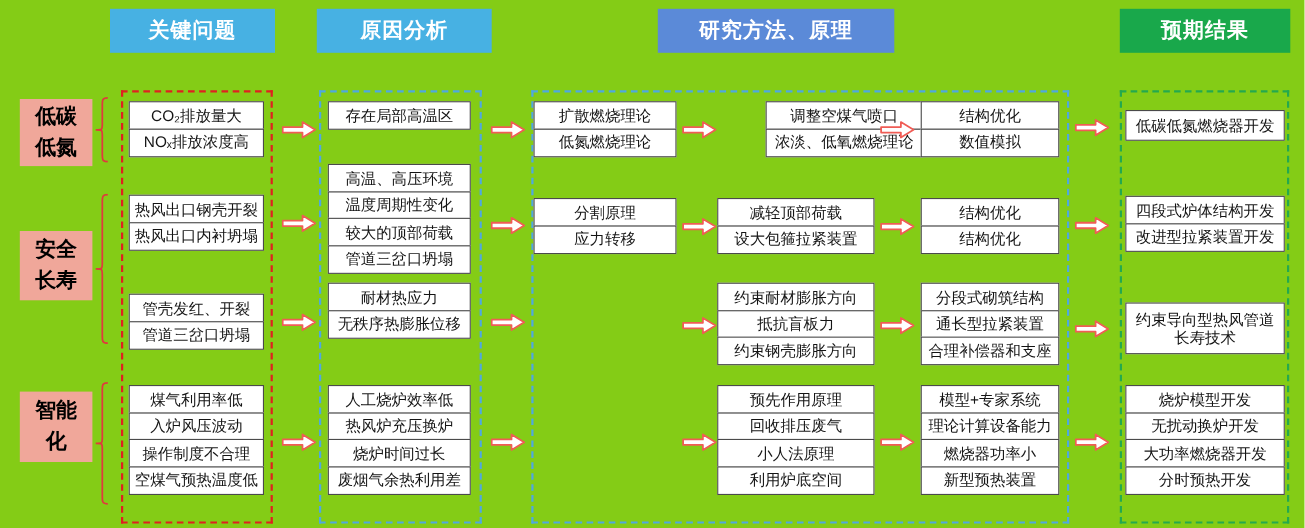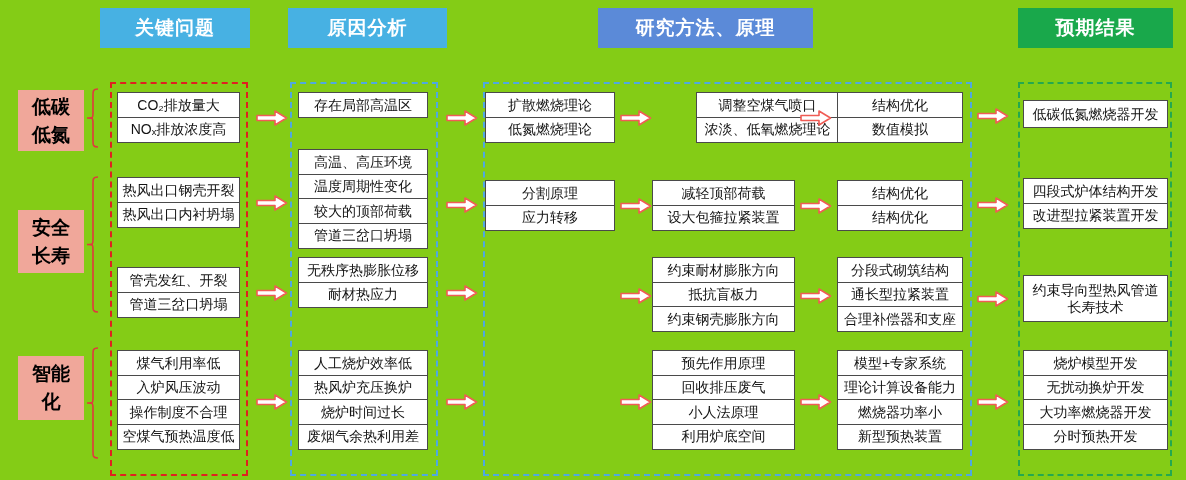--- a/index.html
+++ b/index.html
@@ -86,22 +86,22 @@
   <div class="stack" style="left:298px;top:92px;width:130px;">
     <div class="box">存在局部高温区</div>
   </div>
   <div class="stack" style="left:298px;top:149px;width:130px;">
     <div class="box">高温、高压环境</div>
     <div class="box">温度周期性变化</div>
     <div class="box">较大的顶部荷载</div>
     <div class="box">管道三岔口坍塌</div>
   </div>
   <div class="stack" style="left:298px;top:257px;width:130px;">
+    <div class="box">耐材热应力</div>
     <div class="box">无秩序热膨胀位移</div>
-    <div class="box">耐材热应力</div>
   </div>
   <div class="stack" style="left:298px;top:350px;width:130px;">
     <div class="box">人工烧炉效率低</div>
     <div class="box">热风炉充压换炉</div>
     <div class="box">烧炉时间过长</div>
     <div class="box">废烟气余热利用差</div>
   </div>
 
   <div class="stack" style="left:485px;top:92px;width:130px;">
     <div class="box">扩散燃烧理论</div>

